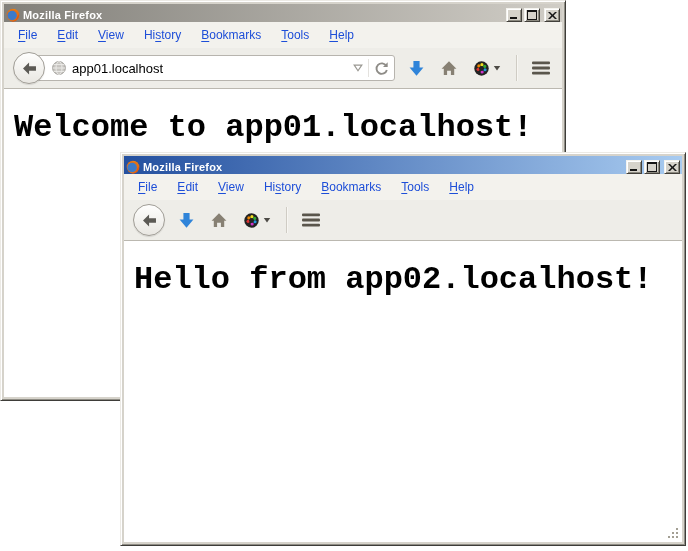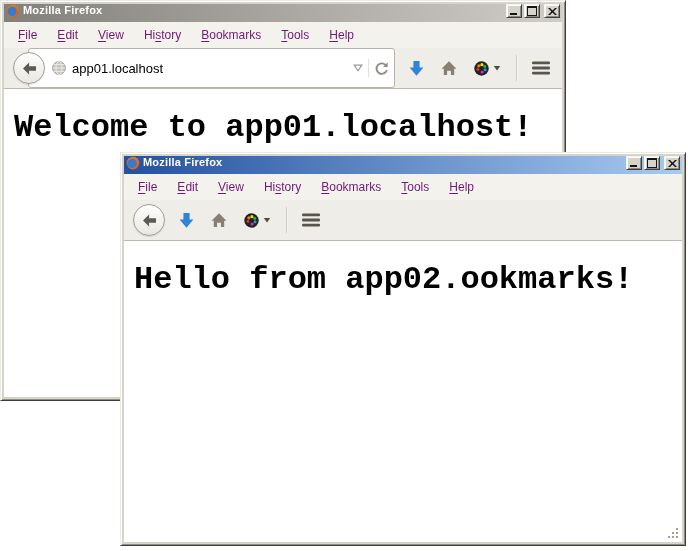--- a/index.html
+++ b/index.html
@@ -17,21 +17,21 @@
     border-color:#eceae5 #3e3d39 #3e3d39 #eceae5;
     box-shadow: inset 1px 1px 0 #ffffff, inset -1px -1px 0 #8f8d85;
     display:flex;flex-direction:column;
     box-sizing:border-box;
   }
   #w1{left:0;top:0;width:566px;height:401px;}
   #w2{left:120px;top:152px;width:566px;height:394px;}
 
   .titlebar{
     height:18px;flex:0 0 18px;
-    display:flex;align-items:flex-start;gap:3px;
+    display:flex;align-items:flex-end;gap:3px;
     padding:0 2px;
     background:linear-gradient(90deg,var(--title-inactive-start),var(--title-inactive-end));
   }
   .ff-window.active .titlebar{
     background:linear-gradient(90deg,var(--title-active-start),var(--title-active-end));
   }
   .title-text{
     flex:1;color:#ffffff;font-size:11px;font-weight:bold;
     white-space:nowrap;overflow:hidden;padding-bottom:1px;letter-spacing:.2px;
   }
@@ -46,42 +46,42 @@
   }
   .wbtn.close{margin-left:2px;}
   .g-min{position:absolute;left:3px;bottom:2px;width:7px;height:2px;background:#151515;}
   .g-max{width:8px;height:7px;border:1px solid #151515;border-top-width:2px;}
 
   .menubar{
     height:26px;flex:0 0 26px;
     display:flex;align-items:center;gap:2px;
     padding-left:5px;
     background:var(--menubar);
-    font-size:12px;color:#701a75;
+    font-size:12px;color:#1d4ed8;
   }
   .menu-item{padding:3px 9px;white-space:nowrap;}
   .menu-item .mn{text-decoration:underline;text-underline-offset:2px;}
 
   .toolbar{
     height:40px;flex:0 0 40px;
     display:flex;align-items:center;
     background:var(--toolbar);
     border-bottom:1px solid #bbb8b0;
     padding:0 12px 0 9px;
   }
   .back-btn{
     width:32px;height:32px;border-radius:50%;
     border:1px solid #a09d96;box-sizing:border-box;
     background:linear-gradient(#fefefd,#e9e7e2);
     display:flex;align-items:center;justify-content:center;
     position:relative;z-index:2;
     box-shadow:0 1px 1px rgba(0,0,0,.10);
   }
   .urlbar{
-    flex:1;height:40px;box-sizing:border-box;
+    flex:1;height:26px;box-sizing:border-box;
     margin-left:-17px;
     background:#ffffff;
     border:1px solid #b7b4ae;border-radius:3px;
     display:flex;align-items:center;gap:5px;
     padding:0 5px 0 22px;
   }
   .url-text{flex:1;font-size:13px;color:#000;}
   .urlbar-divider{width:1px;height:18px;background:#e4e2de;}
   .toolbar-right{display:flex;align-items:center;gap:15px;margin-left:13px;}
   .addon-group{display:flex;align-items:center;gap:3px;}
@@ -296,21 +296,21 @@
             <use href="#i-caret"></use>
           </svg>
       </div>
       <span class="tb-sep"></span>
       <svg width="18" height="14">
           <use href="#i-burger"></use>
         </svg>
     </div>
   </div>
   <div class="content">
-    <h1>Hello from app02.ookmarks!</h1>
+    <h1>Hello from app02.localhost!</h1>
     <div class="grip">
         <i class="g1"></i>
         <i class="g2"></i>
         <i class="g3"></i>
         <i class="g4"></i>
         <i class="g5"></i>
         <i class="g6"></i>
       </div>
   </div>
 </div>

